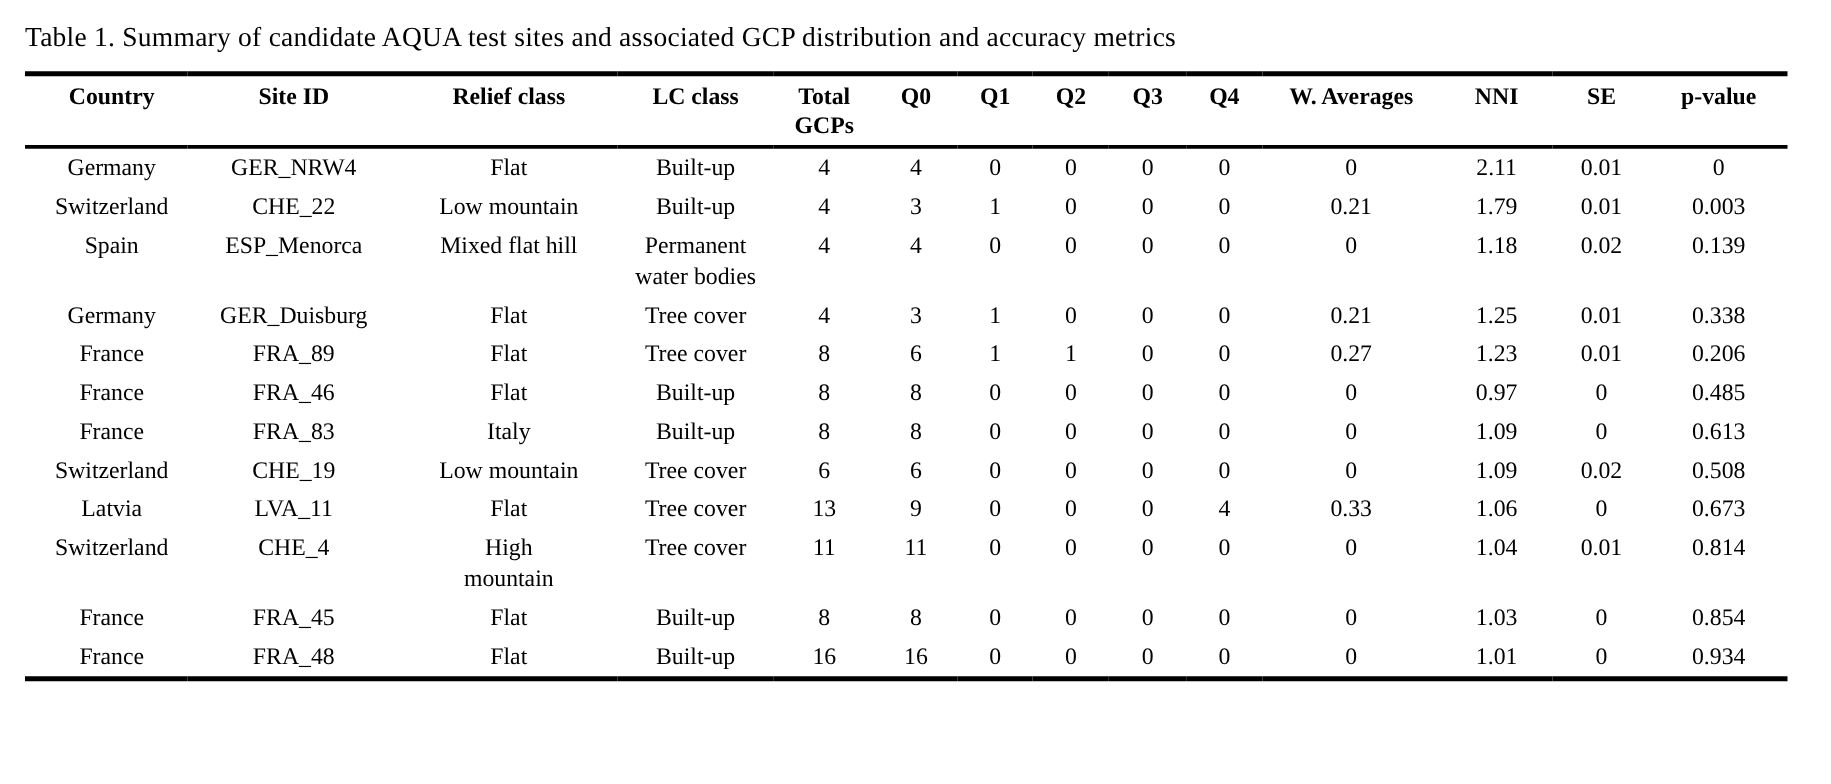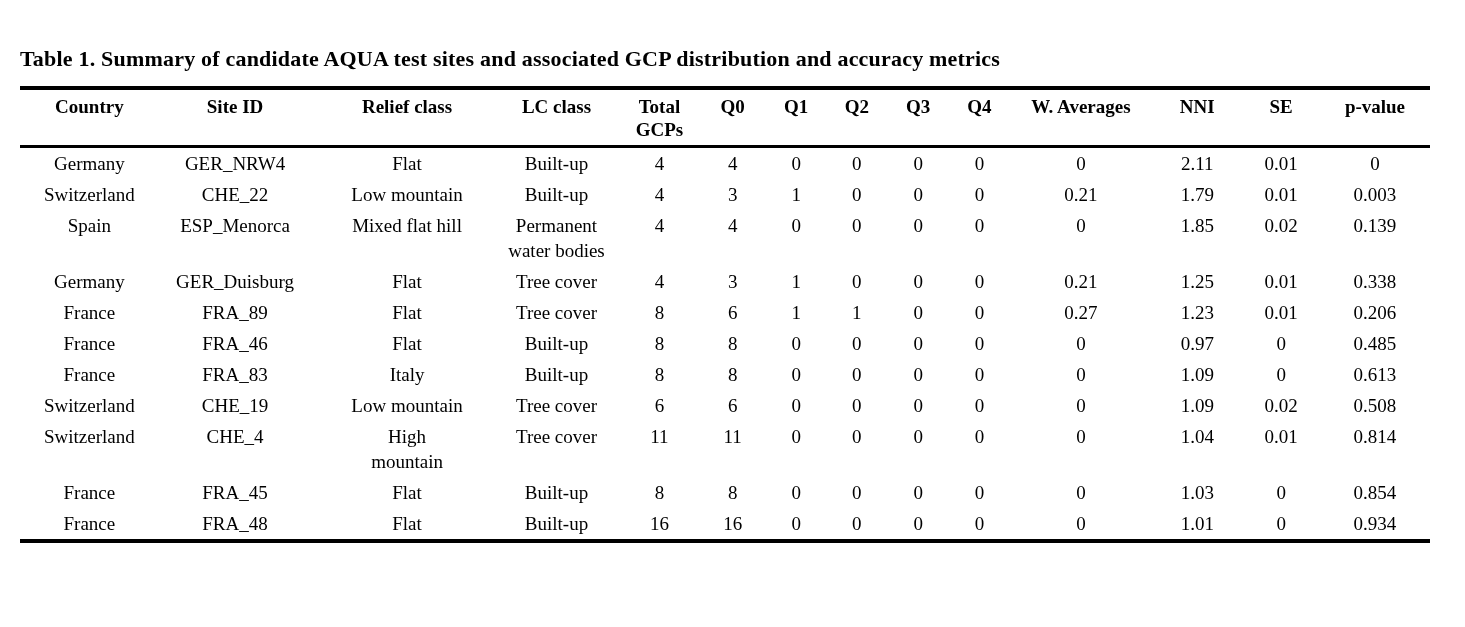--- a/index.html
+++ b/index.html
@@ -7,24 +7,23 @@
   body {
     width: 1465px;
     height: 627px;
     overflow: hidden;
     font-family: "Liberation Serif", "DejaVu Serif", serif;
     color: #000000;
   }
   .page { padding: 16px 18px 0 20px; }
   .caption {
     font-size: 22px;
-    font-weight: bold;
+    font-weight: normal;
     line-height: 28px;
     letter-spacing: 0.2px;
-    margin-top: 29px;
   }
   table.data-table {
     width: 1410px;
     margin-top: 13px;
     border-collapse: collapse;
     table-layout: fixed;
     border-top: 4px solid #000000;
     border-bottom: 4px solid #000000;
   }
   table.data-table thead tr { border-bottom: 3px solid #000000; }
@@ -121,21 +120,21 @@
           <td>Mixed flat hill</td>
           <td>Permanent
 water bodies</td>
           <td>4</td>
           <td>4</td>
           <td>0</td>
           <td>0</td>
           <td>0</td>
           <td>0</td>
           <td>0</td>
-          <td>1.85</td>
+          <td>1.18</td>
           <td>0.02</td>
           <td>0.139</td>
         </tr>
         <tr>
           <td class="align-left">Germany</td>
           <td>GER_Duisburg</td>
           <td>Flat</td>
           <td>Tree cover</td>
           <td>4</td>
           <td>3</td>
@@ -204,20 +203,36 @@
           <td>6</td>
           <td>6</td>
           <td>0</td>
           <td>0</td>
           <td>0</td>
           <td>0</td>
           <td>0</td>
           <td>1.09</td>
           <td>0.02</td>
           <td>0.508</td>
+        </tr>
+        <tr>
+          <td class="align-left">Latvia</td>
+          <td>LVA_11</td>
+          <td>Flat</td>
+          <td>Tree cover</td>
+          <td>13</td>
+          <td>9</td>
+          <td>0</td>
+          <td>0</td>
+          <td>0</td>
+          <td>4</td>
+          <td>0.33</td>
+          <td>1.06</td>
+          <td>0</td>
+          <td>0.673</td>
         </tr>
         <tr>
           <td class="align-left">Switzerland</td>
           <td>CHE_4</td>
           <td>High
 mountain</td>
           <td>Tree cover</td>
           <td>11</td>
           <td>11</td>
           <td>0</td>

